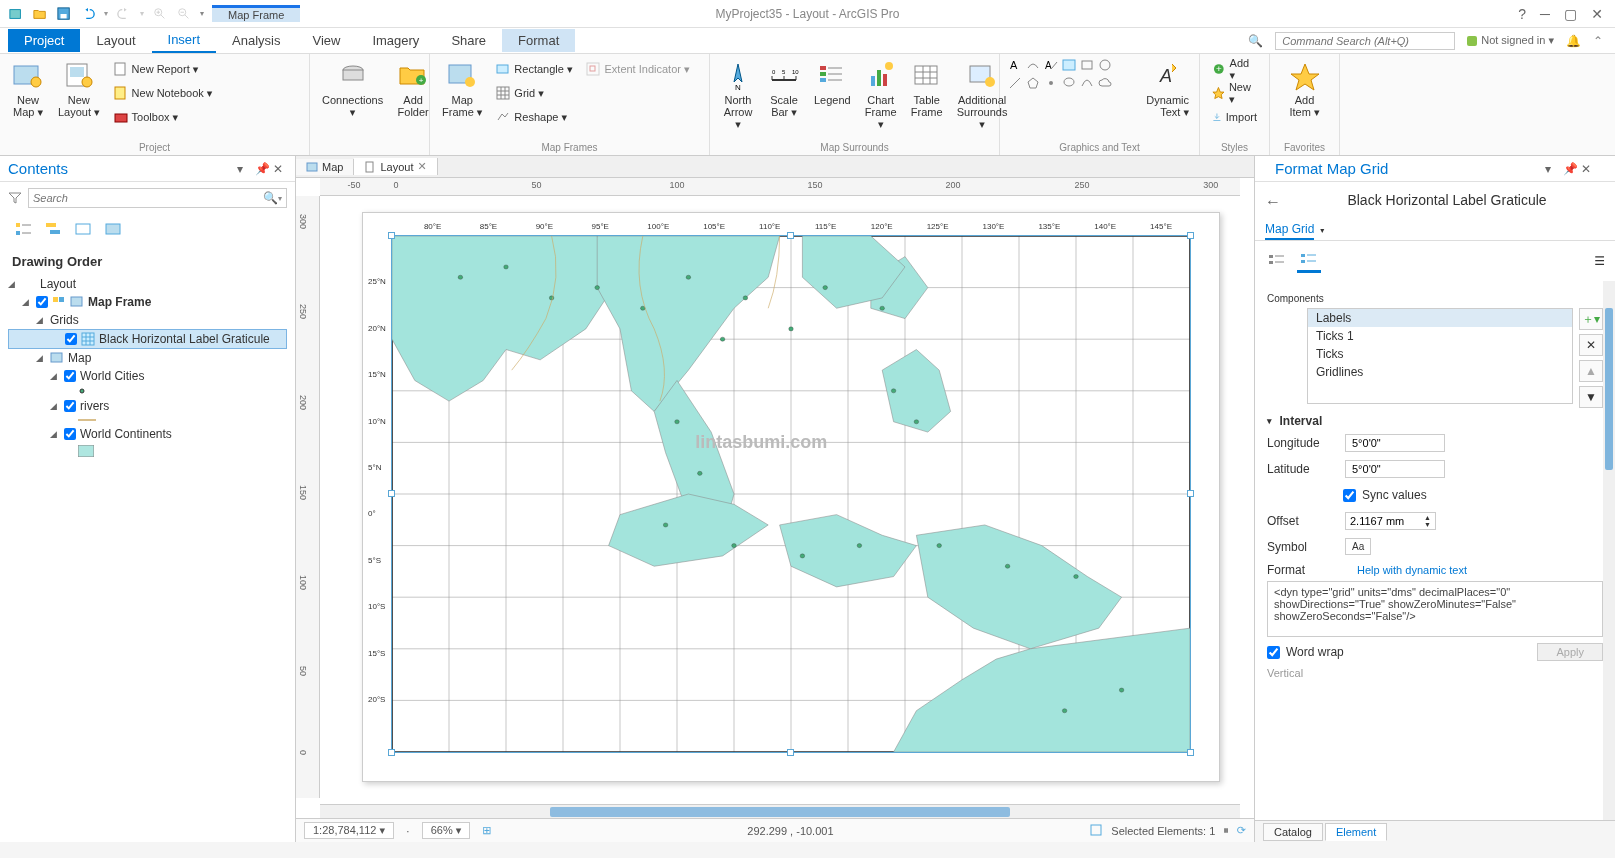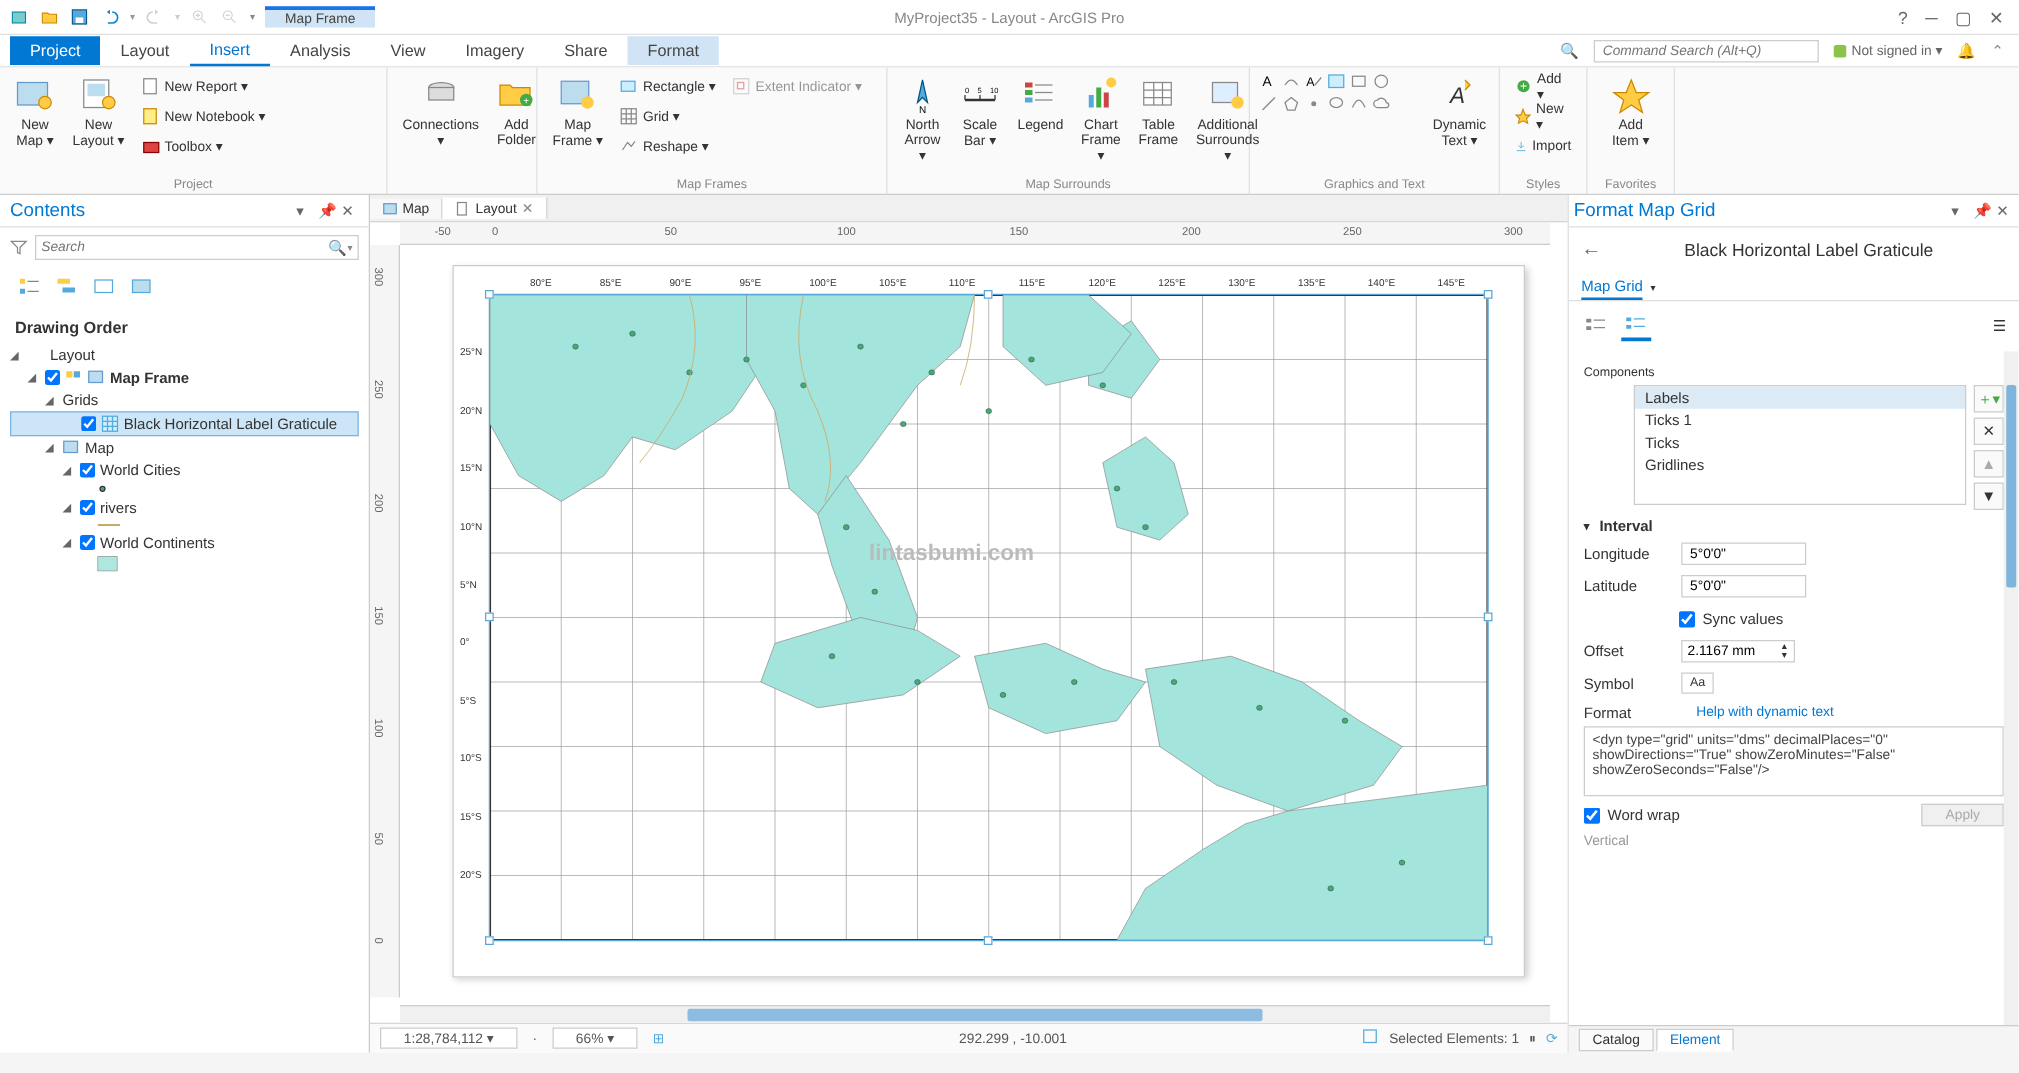--- a/index.html
+++ b/index.html
@@ -78,26 +78,26 @@
 .handle { position: absolute; width: 7px; height: 7px; background: #fff; border: 1px solid #5aa7d6; }
 .map-svg { width: 100%; height: 100%; background:#fff;}
 .ruler-tick { position:absolute; font-size:9px; color:#666;}
 .ruler-h .ruler-tick { top:2px;}
 .ruler-v .ruler-tick { left:2px; writing-mode: vertical-lr;}
 .hscroll { position:absolute; bottom:0; left:24px; right:14px; height:14px; background:#f0f0f0; border-top:1px solid #ccc; display:flex;}
 .hscroll-thumb { position:absolute; left:25%; width:50%; height:10px; top:2px; background:#8ebce0; border-radius:2px;}
 .watermark { position:absolute; top:38%; left:38%; color:#bbb; font-size:18px; font-weight:bold;}
 
 .status-bar { height: 24px; border-top: 1px solid #ccc; display: flex; align-items: center; padding: 0 8px; gap: 12px; font-size: 11px; color: #555; background:#fafafa;}
-.status-field { border: 1px solid #ccc; padding: 1px 18px; background:#fff;}
+.status-field { border: 1px solid #ccc; padding: 1px 8px; background:#fff;}
 .status-right { margin-left: auto; display:flex; gap:8px; align-items:center;}
 
 
 .format-panel { width: 360px; background: #fff; display: flex; flex-direction: column; }
-.fp-header { display: flex; align-items: center; padding: 4px 4px; border-bottom: 1px solid #e0e0e0; }
+.fp-header { display: flex; align-items: center; padding: 4px 20px; border-bottom: 1px solid #e0e0e0; }
 .fp-title { font-size: 15px; color: #0078d4; flex: 1; }
 .fp-sub { text-align: center; font-size: 14px; padding: 6px; }
 .fp-back { cursor:pointer; color:#666; margin-right:8px; font-size:16px;}
 .fp-tabs { padding: 4px 10px; border-bottom: 1px solid #ddd; }
 .fp-tab-link { color: #0078d4; font-size: 12px; border-bottom: 2px solid #0078d4; padding-bottom: 2px; margin-right:6px;}
 .fp-view-icons { display:flex; gap:8px; padding:8px 10px; align-items:center;}
 .fp-view-icons .vi { width:24px;height:24px; cursor:pointer; display:flex; align-items:center; justify-content:center;}
 .fp-view-icons .vi.active { border-bottom:3px solid #0078d4;}
 .fp-body { padding: 8px 12px; overflow-y: auto; flex:1;}
 .fp-section-title { font-weight: normal; font-size: 10px; padding: 4px 0; }
@@ -415,21 +415,21 @@
           </svg></span>
       <span class="small-btn-icon"><svg viewBox="0 0 14 14">
             <path d="M4 10a3 3 0 0 1 0-6 4 4 0 0 1 7 2 2 2 0 0 1 0 4z" fill="none" stroke="#888"></path>
           </svg></span>
     </div>
     <div class="big-btn" style="position:absolute; right:6px; top:4px;">
         <svg class="big-btn-icon" viewBox="0 0 32 32">
           <text x="8" y="22" font-size="18" font-style="italic" fill="#333">A</text>
           <path d="M20 4l4 4-4 4" fill="#fc4" stroke="#c80"></path>
         </svg>
-        <span style="white-space:pre-line;text-align:center;">Dynamic
+        <span style="white-space:pre-line;text-align:right;">Dynamic
 Text ▾</span>
       </div>
     <div class="ribbon-group-label">Graphics and Text</div>
   </div>
 
   <div class="ribbon-group" style="width:70px;">
     <div class="small-stack">
       <div class="small-btn">
           <svg class="small-btn-icon" viewBox="0 0 14 14">
             <circle cx="7" cy="7" r="5" fill="#4a4"></circle>

